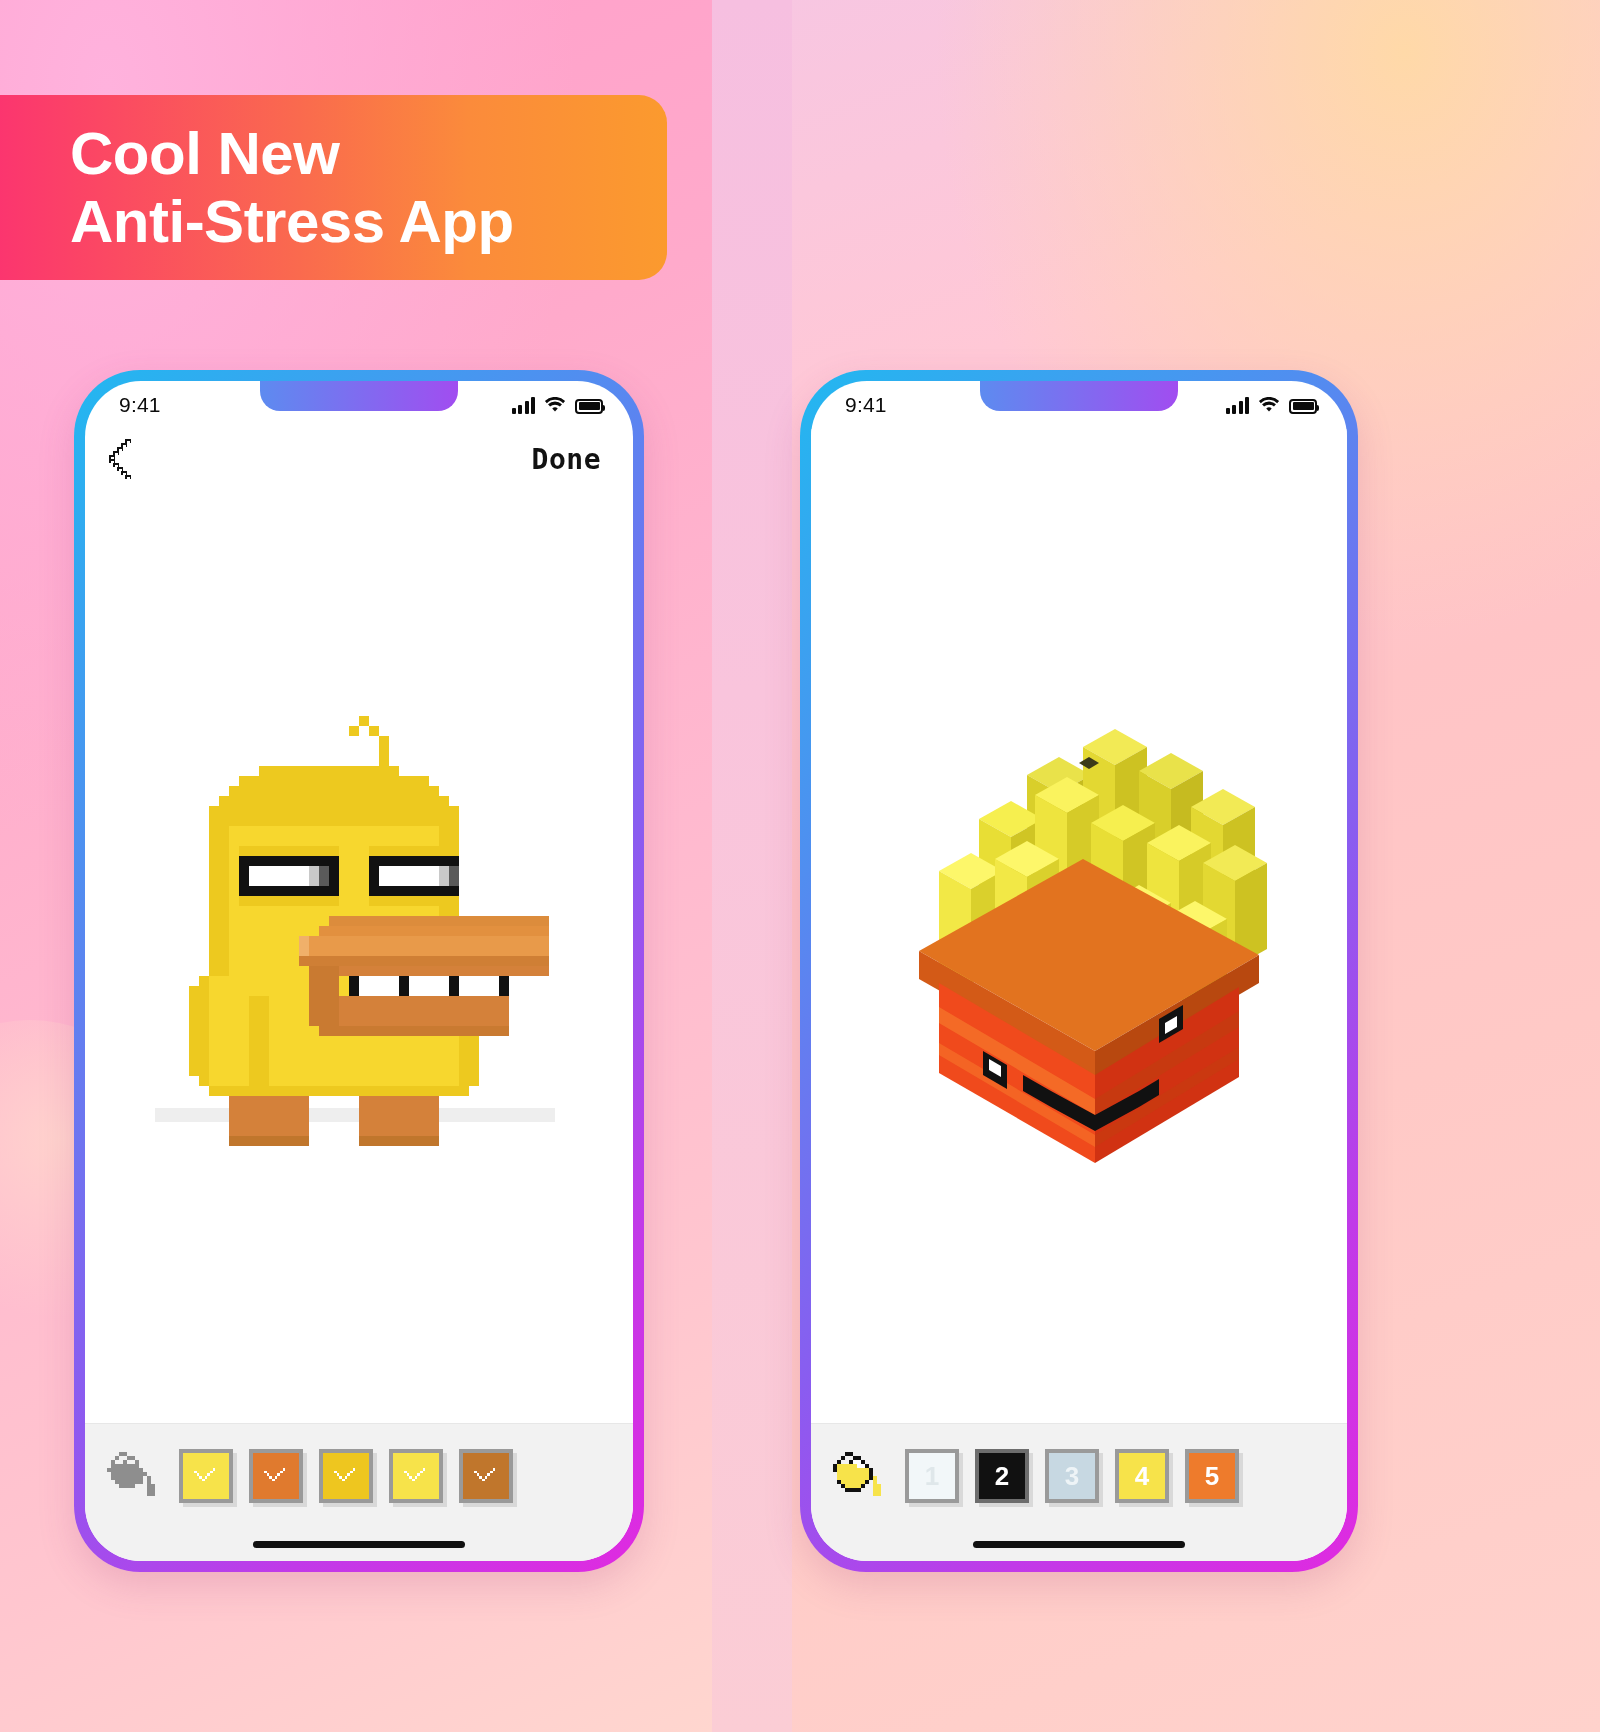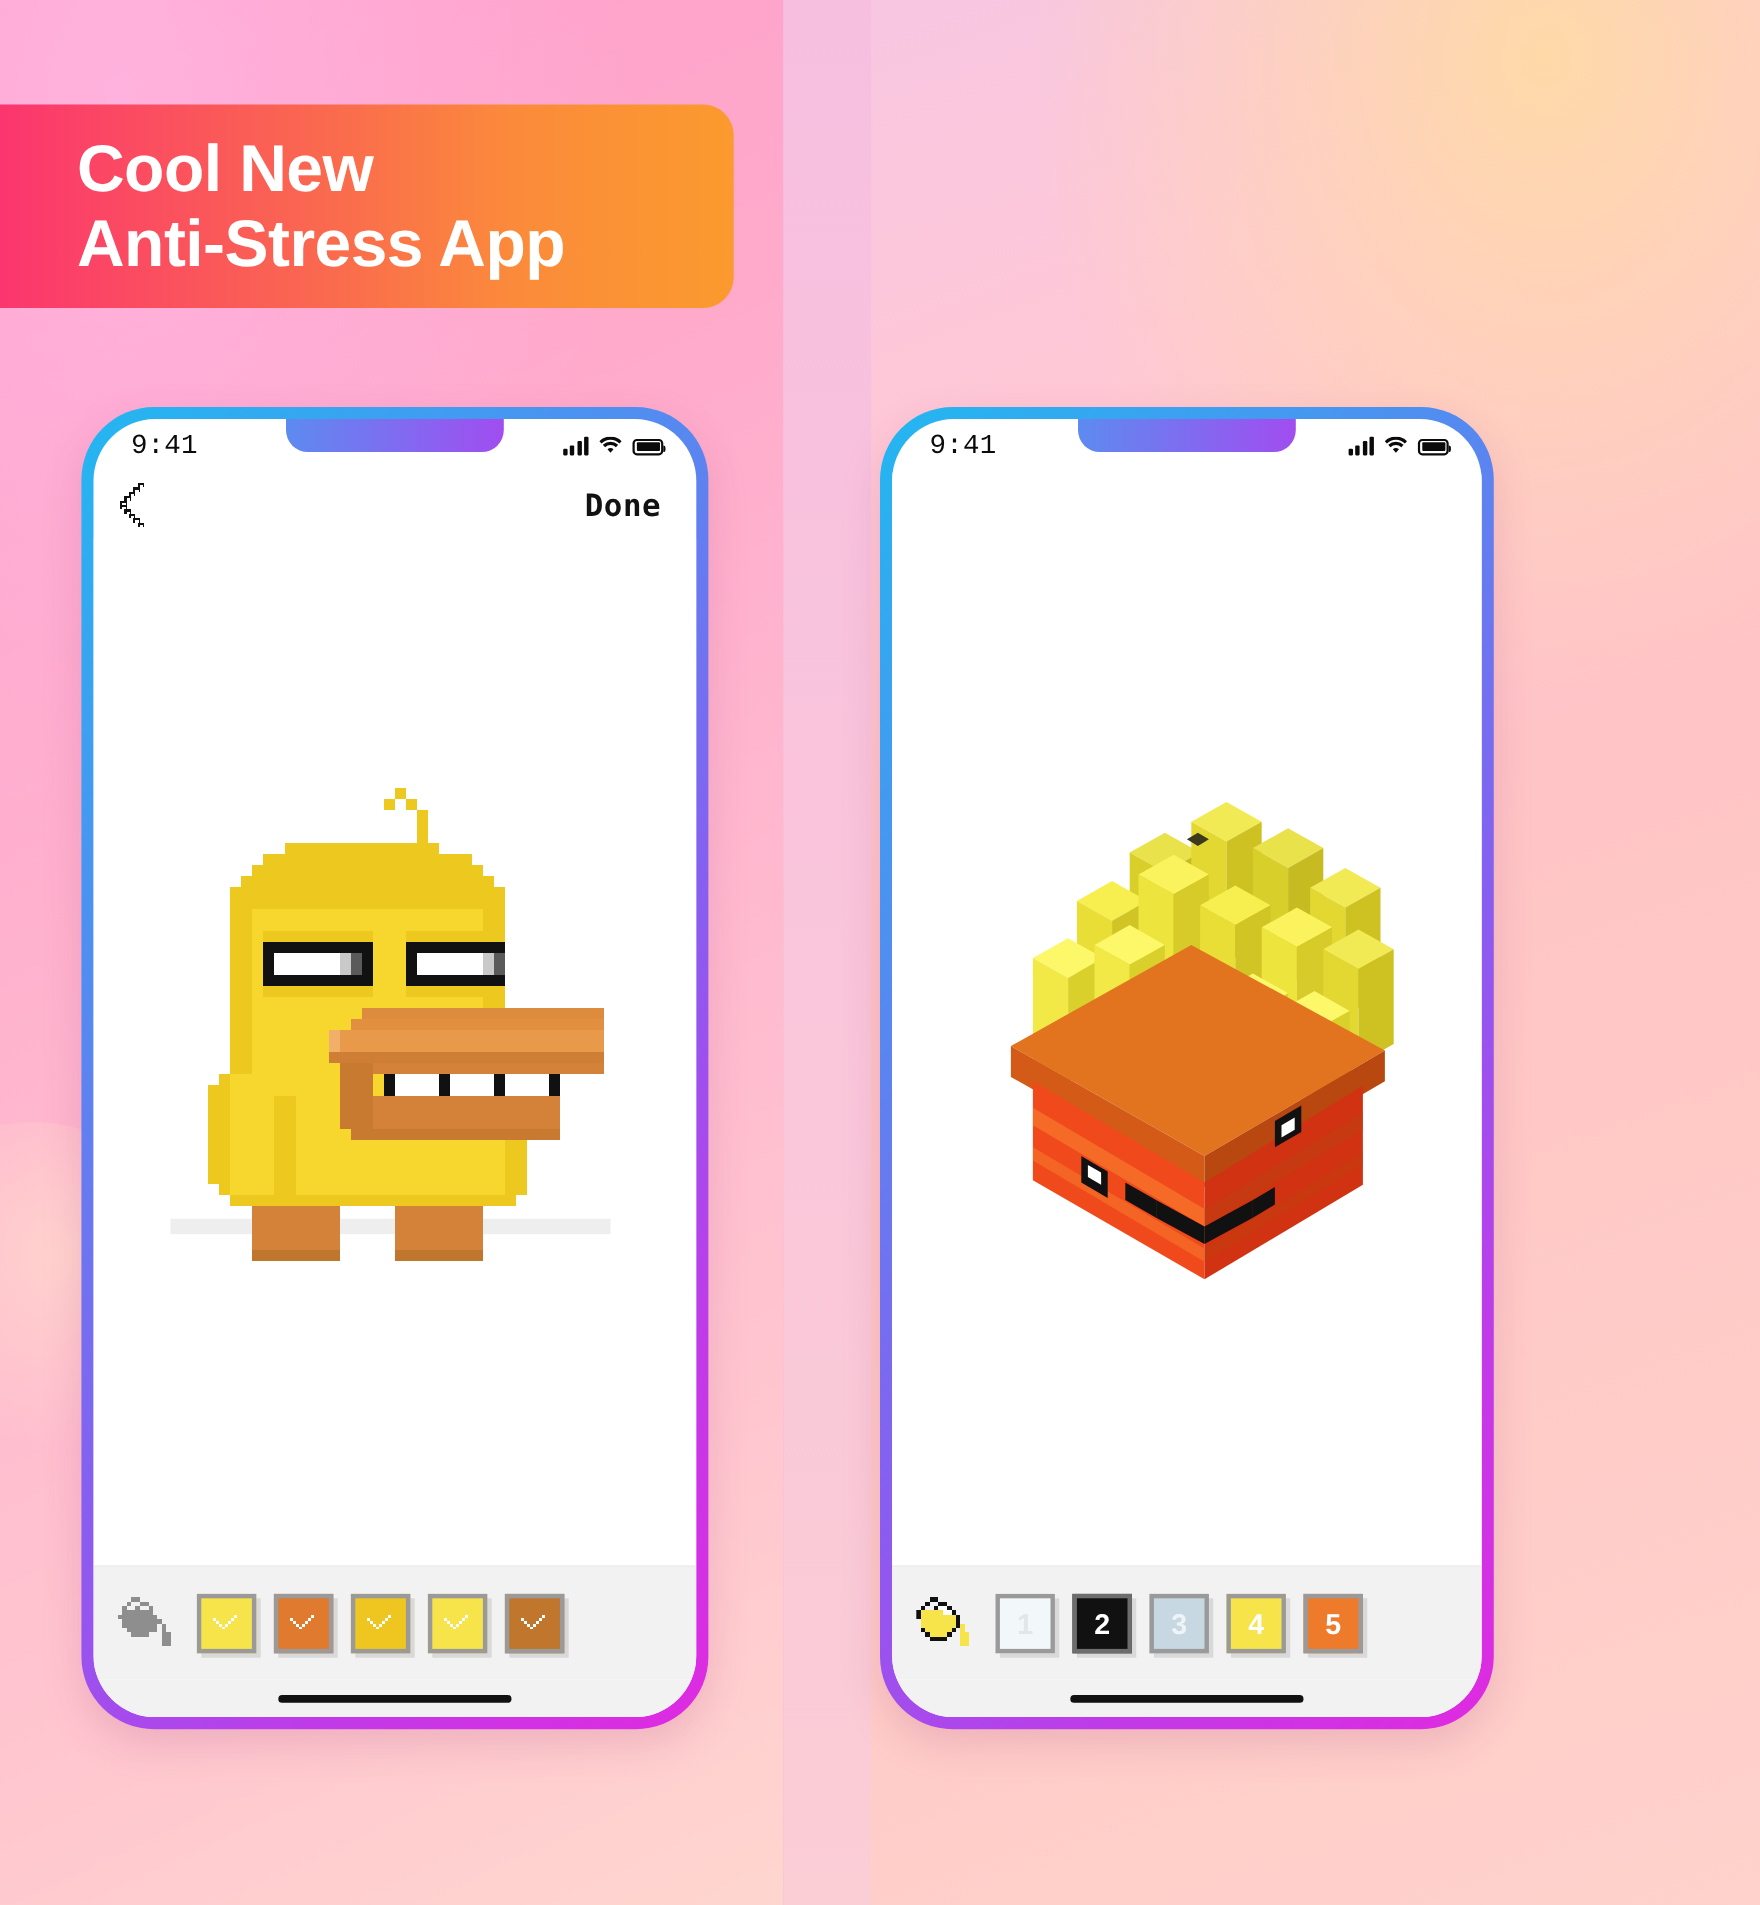--- a/index.html
+++ b/index.html
@@ -121,25 +121,24 @@
     height: 48px;
     flex: 0 0 48px;
     display: flex;
     align-items: center;
     justify-content: space-between;
     padding: 0 30px 0 34px;
     box-sizing: border-box;
     z-index: 7;
   }
   .status-time {
-    font-size: 25px;
+    font-size: 21px;
     font-weight: 500;
     color: #0b0b0b;
     letter-spacing: .2px;
-    font-family: Liberation Mono, monospace;
   }
   .status-icons {
     display: flex;
     align-items: flex-end;
     gap: 9px;
   }
   .ic-signal { display: flex; align-items: flex-end; gap: 2.5px; height: 17px; }
   .ic-signal i { display: block; width: 4px; background: #0b0b0b; border-radius: 1px; }
   .ic-signal i:nth-child(1) { height: 6px; }
   .ic-signal i:nth-child(2) { height: 9px; }

